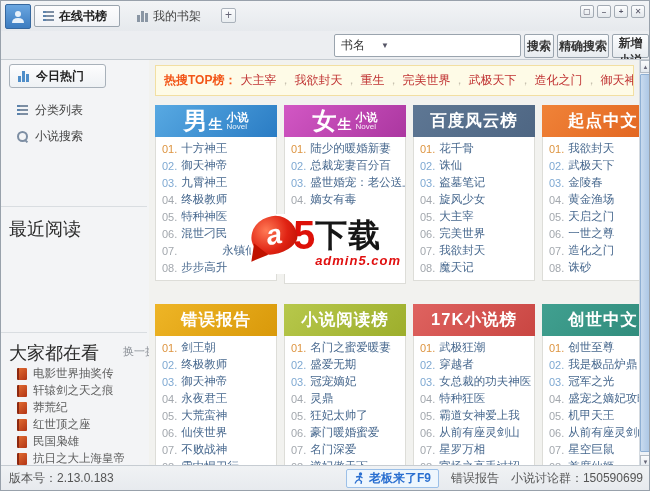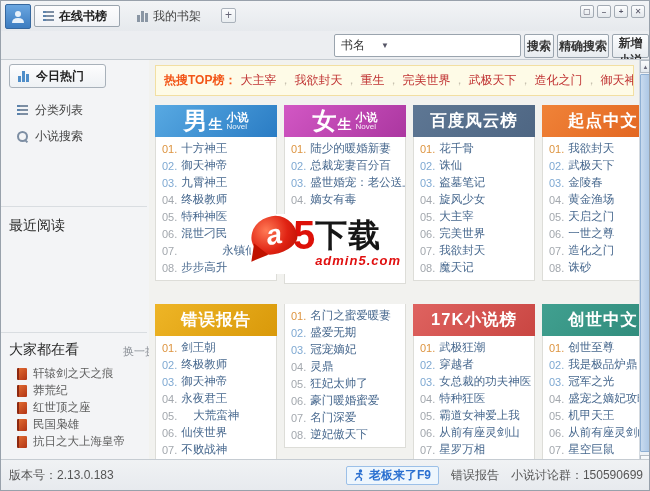--- a/index.html
+++ b/index.html
@@ -50,21 +50,21 @@
              border-right:1px solid #c6ccd2; }
   .navitem { position:absolute; left:8px; display:flex; align-items:center; gap:7px; color:#444; height:24px; padding:0 8px; }
   .navitem.active { width:97px; background:linear-gradient(180deg,#fdfdfe,#eef1f4);
                     border:1px solid #a8b1ba; border-radius:3px; font-weight:bold; color:#222; }
   .icon-mag { position:relative; width:11px; height:11px; }
   .icon-mag::before { content:""; position:absolute; left:0; top:0; width:7px; height:7px;
                       border:2px solid #7d8ea3; border-radius:50%; }
   .icon-mag::after { content:""; position:absolute; right:0; bottom:0; width:4px; height:2px;
                      background:#7d8ea3; transform:rotate(45deg); }
   .divider { position:absolute; left:0; width:146px; height:1px; background:#d9dde1; }
-  .side-h { position:absolute; left:8px; font-size:14px; color:#2b2b2b; }
+  .side-h { position:absolute; left:8px; font-size:18px; color:#2b2b2b; }
   .refresh { position:absolute; right:12px; font-size:11px; color:#8a8f96; }
   .booklist { position:absolute; left:16px; top:305px; }
   .bookrow { display:flex; align-items:center; gap:6px; height:17px; color:#5d5d5d; font-size:11.5px; white-space:nowrap; }
   .bookico { width:10px; height:12px; background:linear-gradient(135deg,#e06a30,#b23415);
              border-left:2px solid #8d2810; border-radius:1px; flex:none; }
 
   
   .content { position:absolute; left:148px; top:0; width:502px; height:100%; background:#f2f2ef; overflow:hidden; }
   .hotbar { position:absolute; left:6px; top:5px; width:479px; height:31px; background:#fefbe7;
             border:1px solid #f2dfa2; display:flex; align-items:center; padding:0 8px;
@@ -90,21 +90,21 @@
 
   
   .vscroll { position:absolute; right:0; top:0; width:12px; height:408px; background:#eef2f6; border-left:1px solid #d4dae0; }
   .varrow { position:absolute; left:0; width:11px; height:13px; background:linear-gradient(180deg,#fafbfc,#e4e9ee);
             border:1px solid #b4bcc5; color:#667; font-size:6px; text-align:center; line-height:12px; }
   .varrow.up { top:0; } .varrow.dn { bottom:0; }
   .vthumb { position:absolute; left:0; top:14px; width:11px; height:378px;
             background:linear-gradient(90deg,#c8daee,#a9c5e4); border:1px solid #8fb0d4; border-radius:1px; }
 
   
-  .statusbar { position:absolute; left:0; bottom:0; width:100%; height:31px;
+  .statusbar { position:absolute; left:0; bottom:0; width:100%; height:25px;
                background:linear-gradient(180deg,#f0f2f4,#e7eaee); border-top:1px solid #c6ccd2;
                display:flex; align-items:center; color:#555; }
   .version { position:absolute; left:8px; }
   .statright { position:absolute; right:6px; display:flex; align-items:center; gap:12px; }
   .bosskey { display:flex; align-items:center; gap:4px; height:19px; padding:0 7px;
              background:#eef6fd; border:1px solid #9cc0e8; border-radius:2px; color:#2a6fd0; font-weight:bold; }
 
   
   .wm { position:absolute; left:250px; top:213px; width:152px; height:60px; background:#fff; z-index:9; }
   .wm-row { display:flex; align-items:center; height:42px; }
@@ -196,20 +196,24 @@
           </div>
         </div>
       <div class="divider" style="top:146px"></div>
       <div class="side-h" style="top:157px">最近阅读</div>
       <div class="divider" style="top:272px"></div>
       <div class="side-h" style="top:281px">大家都在看</div>
       <div class="refresh" style="top:284px">换一换</div>
       <div class="booklist" id="booklist">
           <div class="bookrow">
             <span class="bookico"></span>
+            <span>电影世界抽奖传</span>
+          </div>
+          <div class="bookrow">
+            <span class="bookico"></span>
             <span>轩辕剑之天之痕</span>
           </div>
           <div class="bookrow">
             <span class="bookico"></span>
             <span>莽荒纪</span>
           </div>
           <div class="bookrow">
             <span class="bookico"></span>
             <span>红世顶之座</span>
           </div>
@@ -398,37 +402,40 @@
               <div class="brow">
                 <span class="rank" style="color: rgb(127, 169, 210);">03.</span>
                 <span class="btitle" style="color: rgb(71, 104, 142);">御天神帝</span>
               </div>
               <div class="brow">
                 <span class="rank" style="color: rgb(163, 168, 174);">04.</span>
                 <span class="btitle" style="color: rgb(71, 104, 142);">永夜君王</span>
               </div>
               <div class="brow">
                 <span class="rank" style="color: rgb(163, 168, 174);">05.</span>
-                <span class="btitle" style="color: rgb(71, 104, 142); margin-left: 12px;">大荒蛮神</span>
+                <span class="btitle" style="color: rgb(71, 104, 142);">大荒蛮神</span>
               </div>
               <div class="brow">
                 <span class="rank" style="color: rgb(163, 168, 174);">06.</span>
                 <span class="btitle" style="color: rgb(71, 104, 142);">仙侠世界</span>
               </div>
               <div class="brow">
                 <span class="rank" style="color: rgb(163, 168, 174);">07.</span>
                 <span class="btitle" style="color: rgb(71, 104, 142);">不败战神</span>
               </div>
               <div class="brow">
                 <span class="rank" style="color: rgb(163, 168, 174);">08.</span>
                 <span class="btitle" style="color: rgb(71, 104, 142);">雪中悍刀行</span>
               </div>
             </div>
           </div>
           <div class="board">
+            <div class="bhead" style="background: linear-gradient(135deg, rgb(183, 200, 75), rgb(157, 174, 44));">
+              <span class="plain">小说阅读榜</span>
+            </div>
             <div class="blist">
               <div class="brow">
                 <span class="rank" style="color: rgb(221, 148, 64);">01.</span>
                 <span class="btitle" style="color: rgb(71, 104, 142);">名门之蜜爱暖妻</span>
               </div>
               <div class="brow">
                 <span class="rank" style="color: rgb(127, 169, 210);">02.</span>
                 <span class="btitle" style="color: rgb(71, 104, 142);">盛爱无期</span>
               </div>
               <div class="brow">

